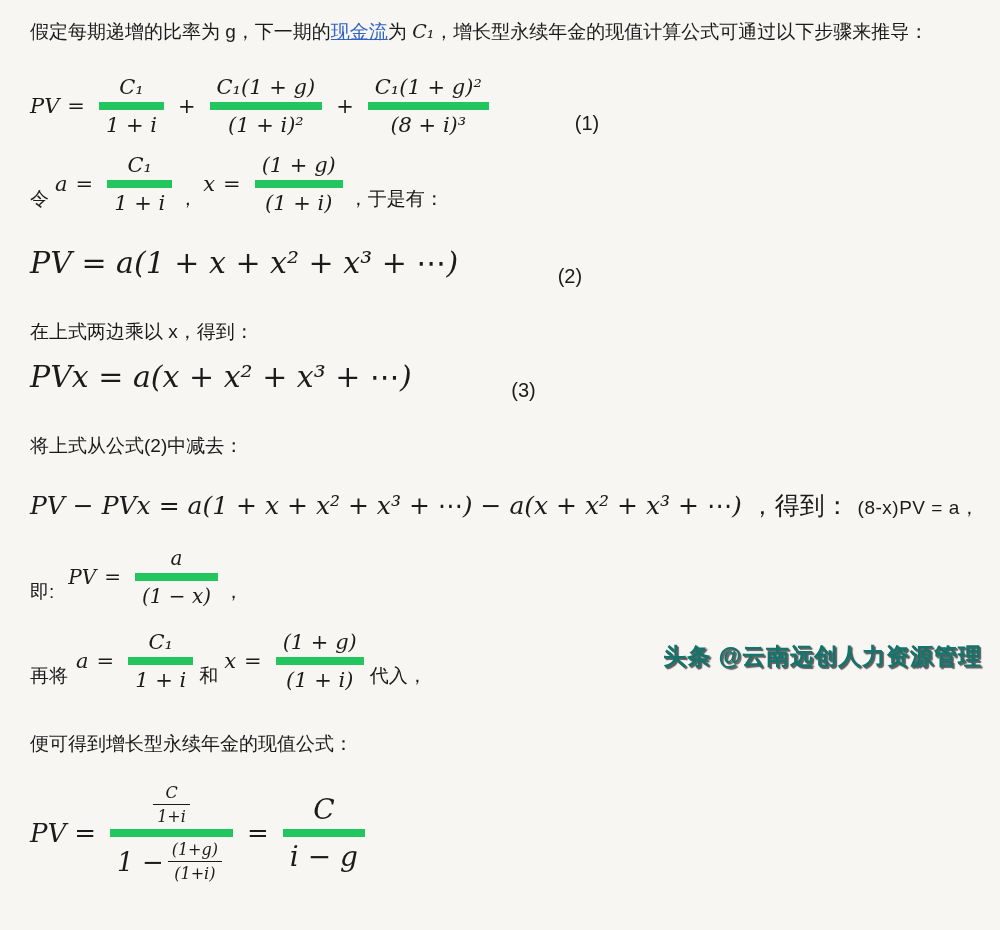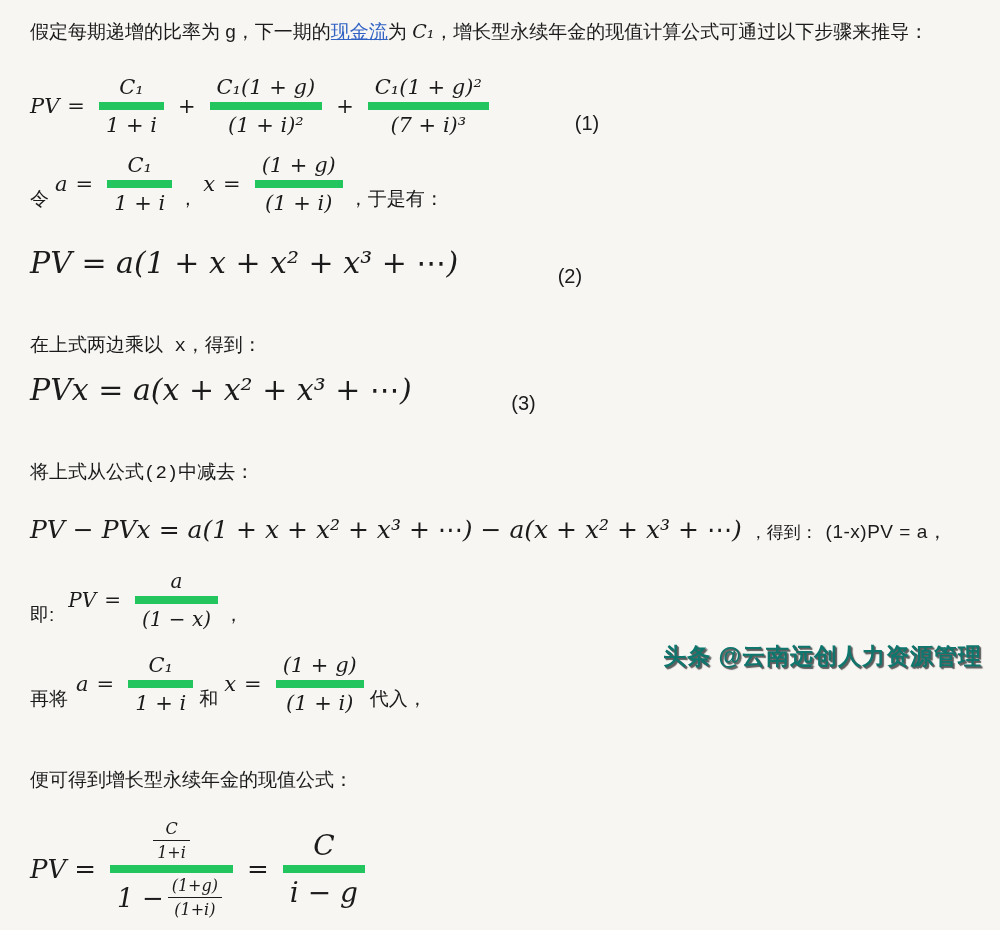--- a/index.html
+++ b/index.html
@@ -27,26 +27,26 @@
   .lbl-flex{align-self:flex-end;margin-left:80px;padding-bottom:2px;}
   .lbl-inline{display:inline-block;margin-left:90px;position:relative;top:10px;}
   .f1{font-size:21px;}
   .f-let{font-size:21px;margin-top:16px;}
   .f2{font-size:30px;margin-top:30px;}
   .f3{font-size:30px;margin-top:14px;}
   .f4{font-size:25px;margin-top:30px;white-space:nowrap;}
   .f5{font-size:20px;margin-top:24px;}
   .f6{font-size:21px;margin-top:22px;}
   .f7{font-size:26px;margin-top:26px;}
-  .txtline{margin-top:52px;font-family:Liberation Mono, monospace;}
+  .txtline{margin-top:39px;}
   .eq1row{margin-top:18px;}
   .den-flex{display:flex;align-items:center;justify-content:center;}
   .num-flex{display:flex;align-items:center;justify-content:center;}
   .final-frac{font-size:28px;}
-  .suffix-cn{font-size:17px;font-family:Liberation Sans, sans-serif;font-style:normal;}
+  .suffix-cn{font-size:25px;font-family:Liberation Sans, sans-serif;font-style:normal;}
   .suffix-math{font-size:19px;font-family:"Liberation Sans",sans-serif;font-style:normal;letter-spacing:0.5px;}
   .watermark{
     position:absolute;right:18px;bottom:8px;
     font-size:23px;font-weight:bold;letter-spacing:1px;
     color:#0f766e;text-shadow:2px 2px 1px #5c5c5c, 1px 1px 0 #6a6a6a;
   }
 </style>
 </head>
 <body>
 
@@ -62,21 +62,21 @@
       <span class="den">1 + i</span>
     </span>
     <span class="op m-up">+</span>
     <span class="frac">
       <span class="num">C₁(1 + g)</span>
       <span class="den">(1 + i)²</span>
     </span>
     <span class="op m-up">+</span>
     <span class="frac">
       <span class="num">C₁(1 + g)²</span>
-      <span class="den">(7 + i)³</span>
+      <span class="den">(8 + i)³</span>
     </span>
     <span class="eqlabel lbl-flex">(1)</span>
   </div>
 
   <div class="eqrow f-let m-it">
     <span class="cn low m-up" style="font-family:'Liberation Sans',sans-serif;">令</span>
     <span style="margin-left:6px">a</span>
     <span class="op m-up">=</span>
     <span class="frac">
       <span class="num">C₁</span>
@@ -102,21 +102,21 @@
   <div class="f3 m-it">
     <span>PVx = a(x + x² + x³ + ⋯)</span>
     <span class="eqlabel lbl-inline">(3)</span>
   </div>
 
   <div class="cn txtline">将上式从公式(2)中减去：</div>
 
   <div class="f4 m-it">
     <span>PV − PVx = a(1 + x + x² + x³ + ⋯) − a(x + x² + x³ + ⋯)</span>
     <span class="suffix-cn">，得到：</span>
-    <span class="suffix-math">(1-x)PV = a，</span>
+    <span class="suffix-math">(8-x)PV = a，</span>
   </div>
 
   <div class="eqrow f5 m-it">
     <span class="cn low m-up" style="font-family:'Liberation Sans',sans-serif;">即:</span>
     <span style="margin-left:14px">PV</span>
     <span class="op m-up">=</span>
     <span class="frac">
       <span class="num">a</span>
       <span class="den">(1 − x)</span>
     </span>

